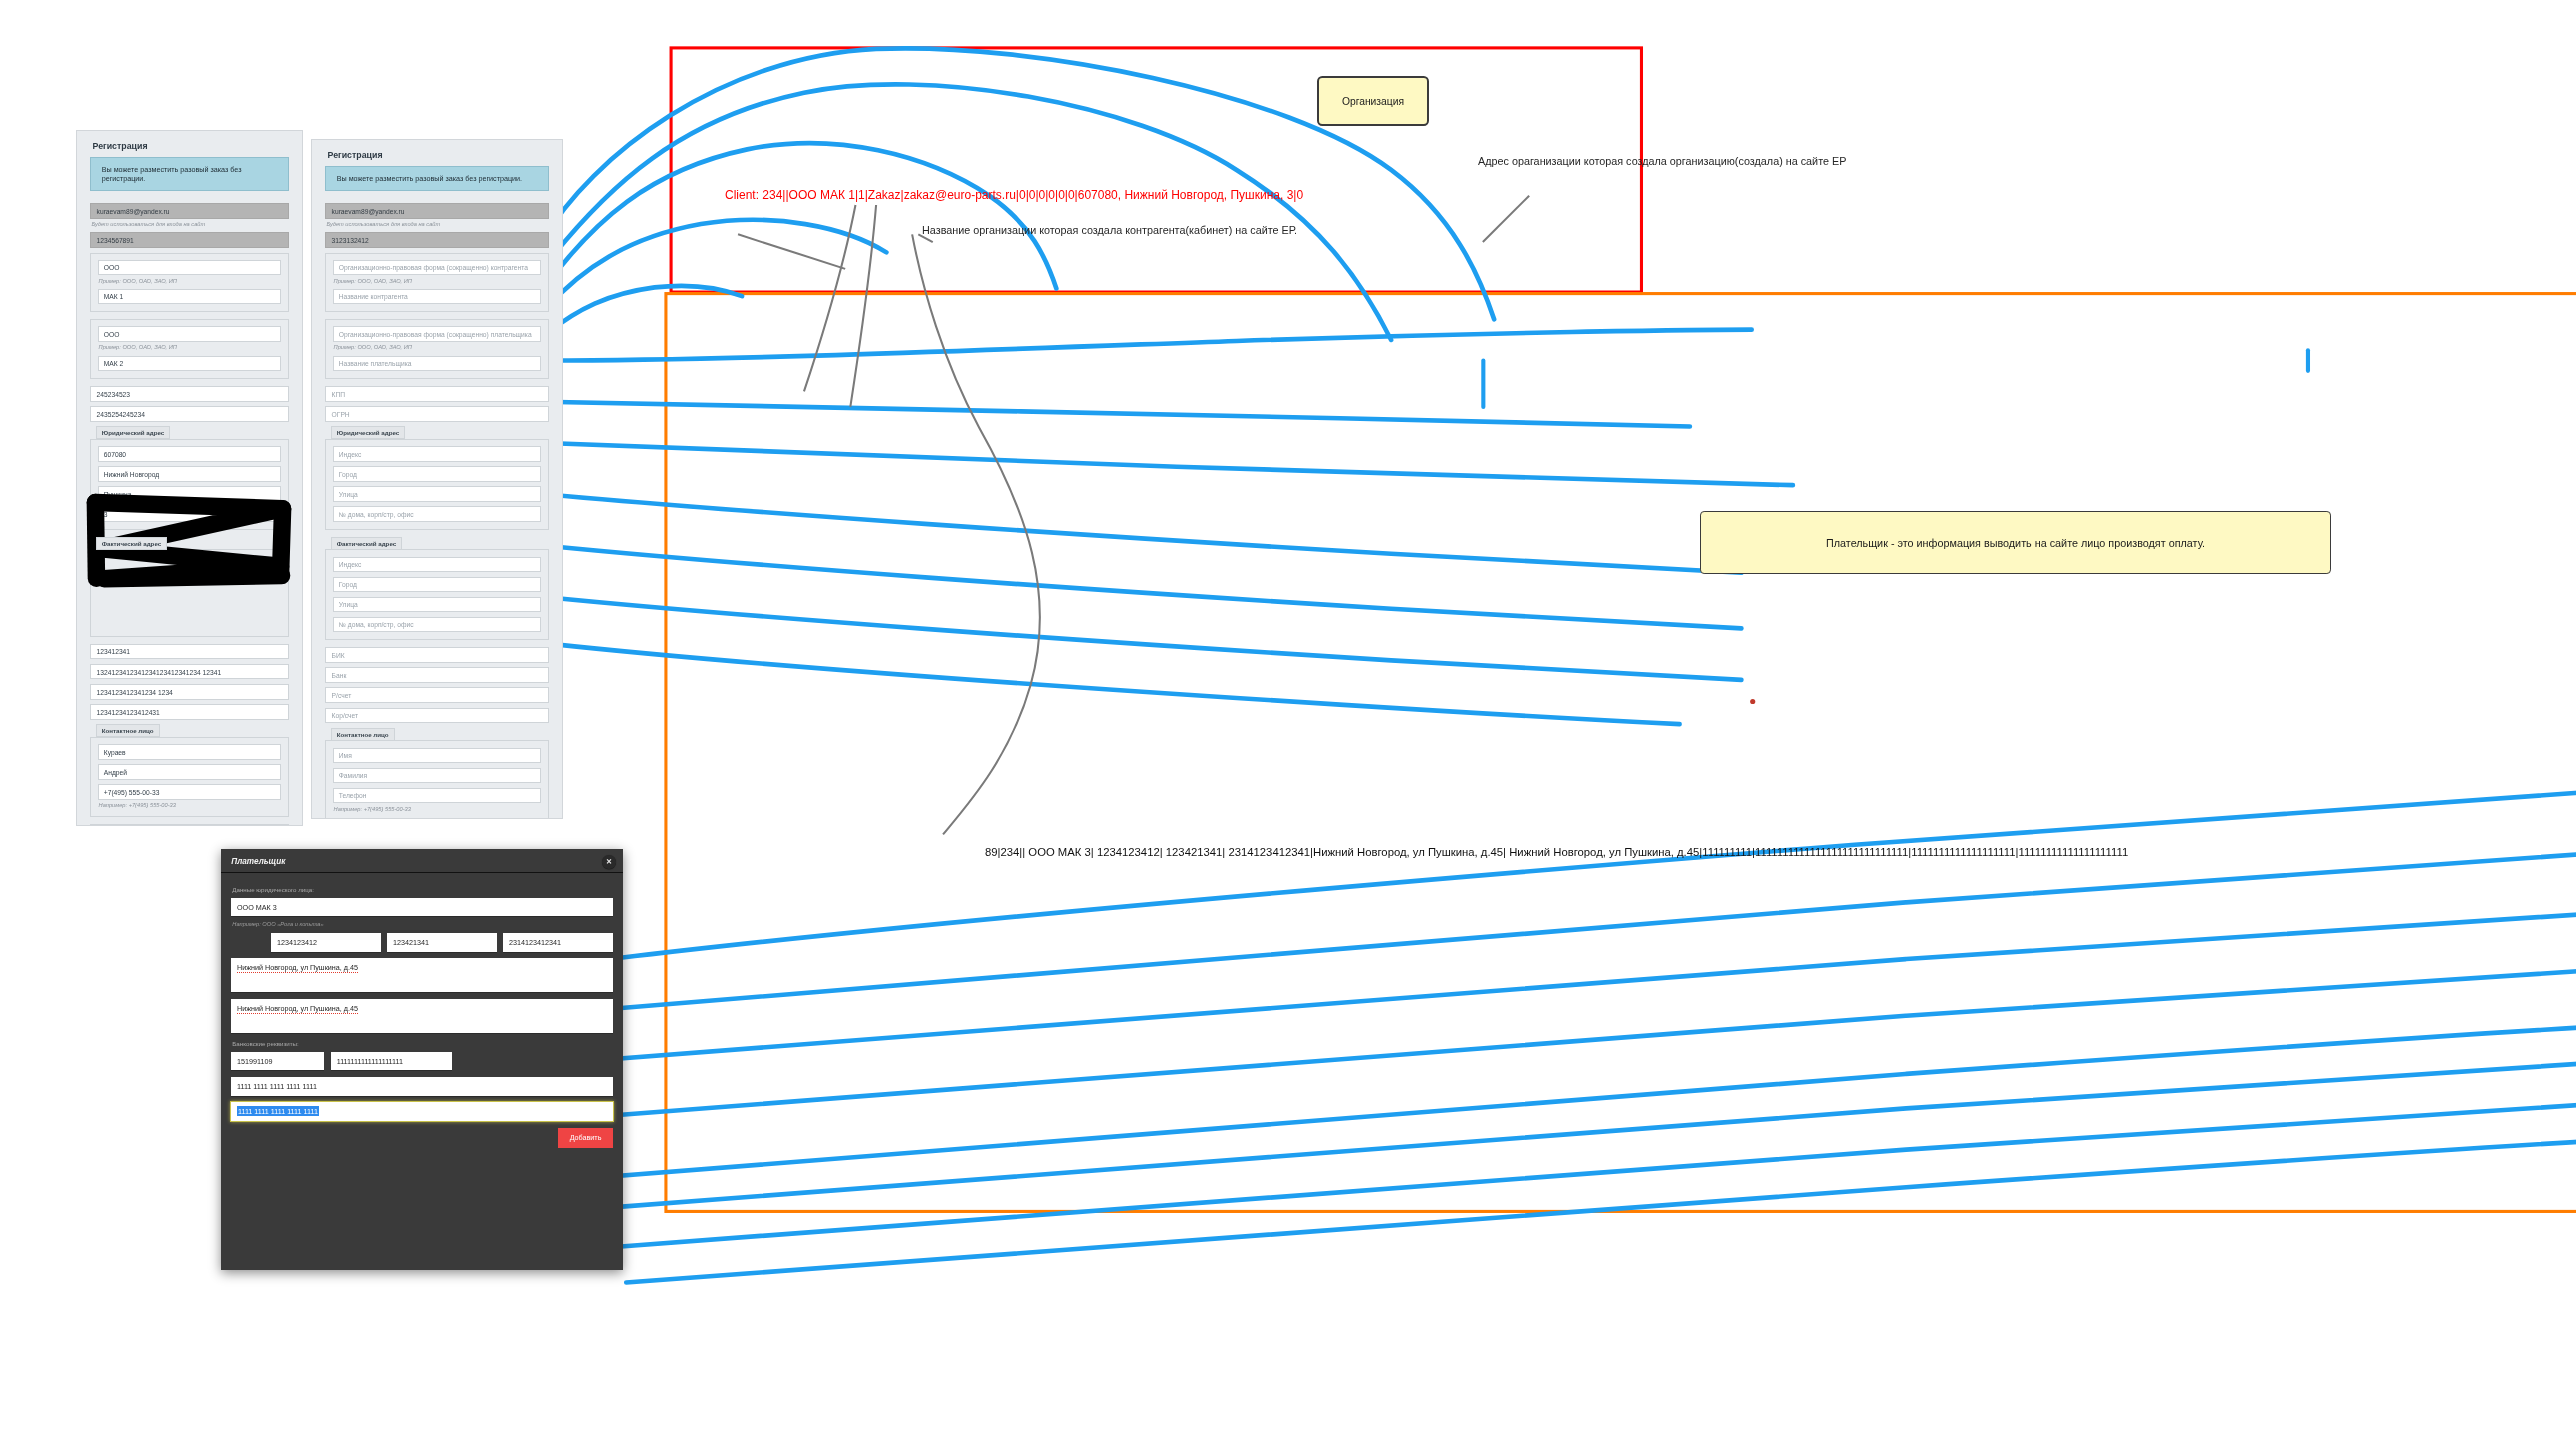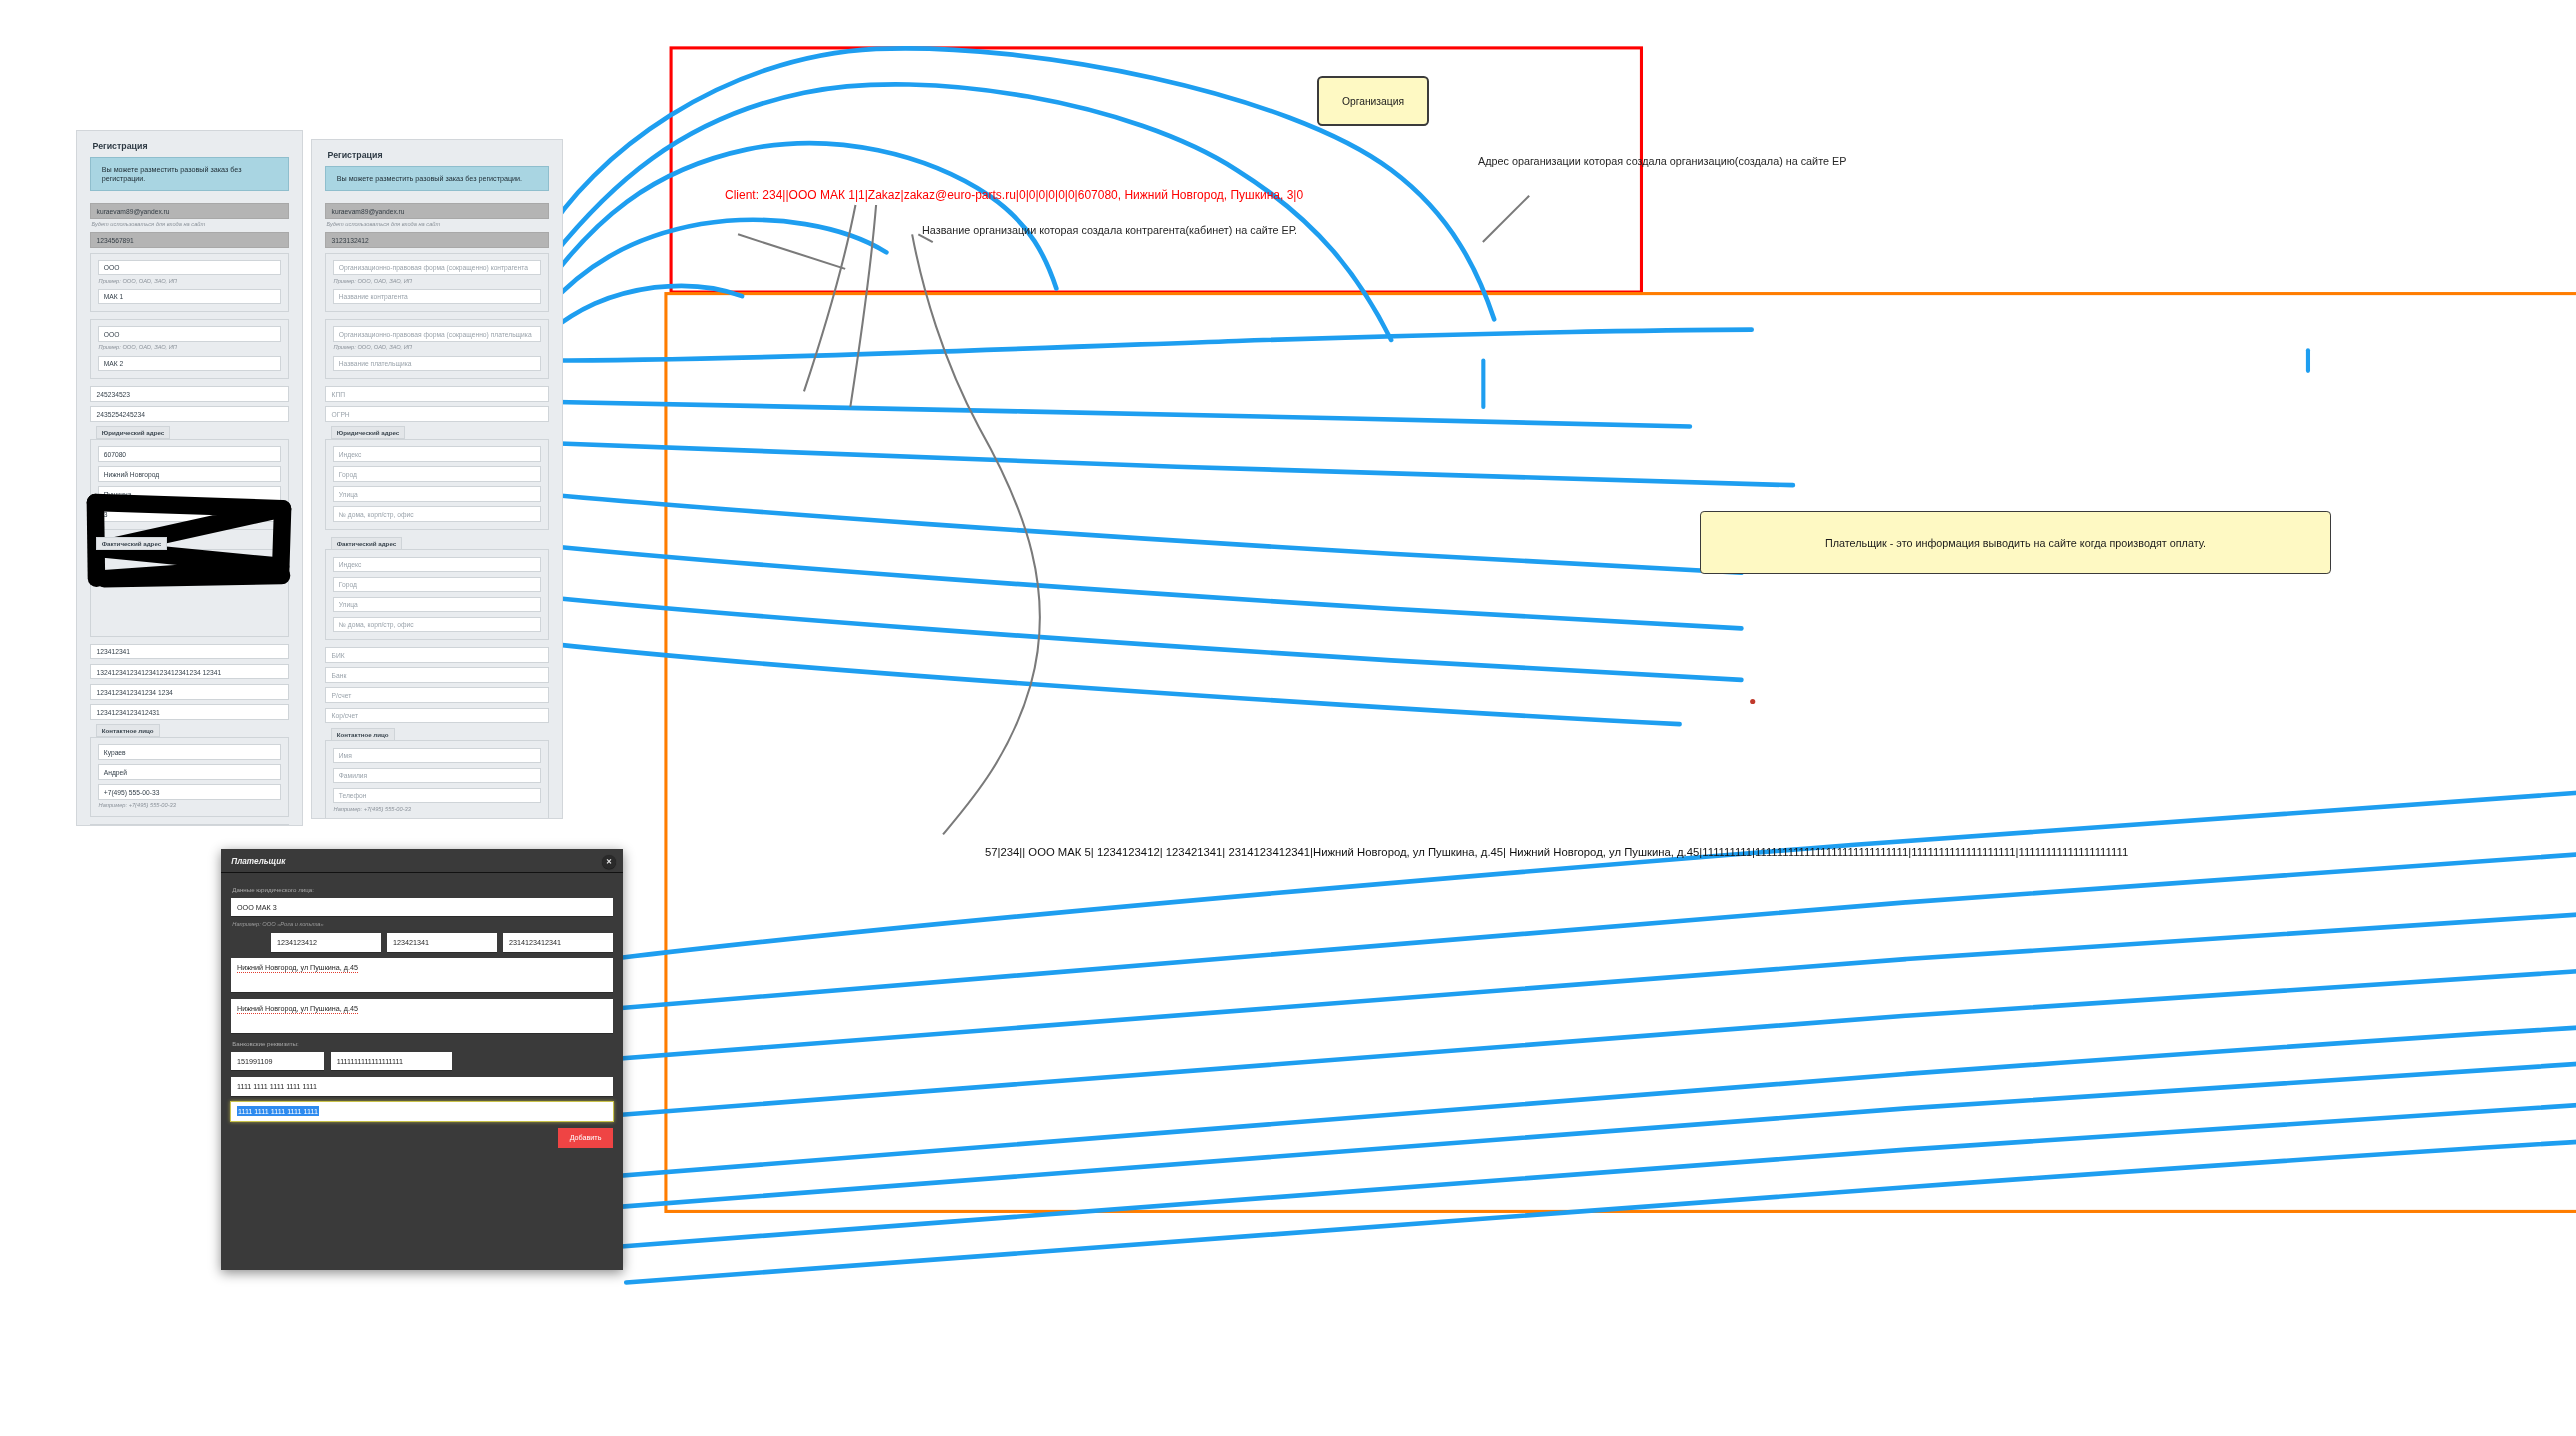--- a/index.html
+++ b/index.html
@@ -281,26 +281,26 @@
       <button class="btn-add">Добавить</button>
       <div class="clr"></div>
     </div>
   </div>
 
   <div class="callout sq" style="left:1317px;top:76px;width:112px;height:50px;">
     <span>Организация</span>
   </div>
 
   <div class="callout" style="left:1700px;top:511px;width:631px;height:63px;">
-    <span style="font-size:10.8px;">Плательщик - это информация выводить на сайте когда производят оплату.</span>
+    <span style="font-size:10.8px;">Плательщик - это информация выводить на сайте лицо производят оплату.</span>
   </div>
 
   <div class="antxt" style="left:1478px;top:155px;">Адрес ораганизации которая создала организацию(создала) на сайте ЕР</div>
 
   <div class="antxt" style="left:922px;top:224px;">Название организации которая создала контрагента(кабинет) на сайте ЕР.</div>
 
   <div class="redtxt" style="left:725px;top:188px;">Client: 234||ООО МАК 1|1|Zakaz|zakaz@euro-parts.ru|0|0|0|0|0|0|607080, Нижний Новгород, Пушкина, 3|0</div>
 
 
-  <div class="blktxt" style="left:985px;top:846px;">57|234|| ООО МАК 5| 1234123412| 123421341| 2314123412341|Нижний Новгород, ул Пушкина, д.45| Нижний Новгород, ул Пушкина, д.45|111111111|1111111111111111111111111111|1111111111111111111|11111111111111111111</div>
+  <div class="blktxt" style="left:985px;top:846px;">89|234|| ООО МАК 3| 1234123412| 123421341| 2314123412341|Нижний Новгород, ул Пушкина, д.45| Нижний Новгород, ул Пушкина, д.45|111111111|1111111111111111111111111111|1111111111111111111|11111111111111111111</div>
 
 </div>
 
 
 </body></html>

